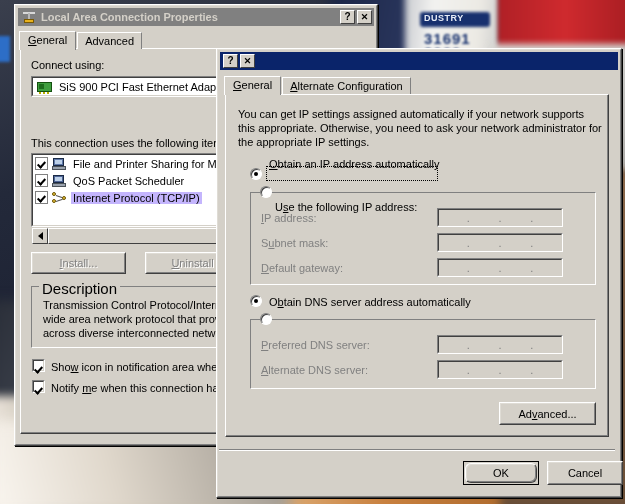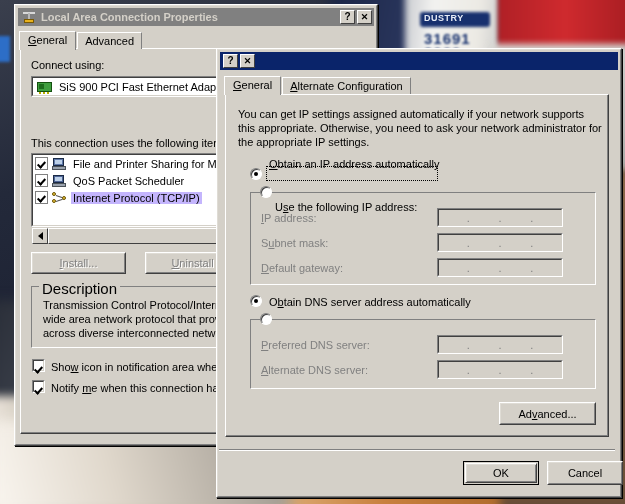--- a/index.html
+++ b/index.html
@@ -259,20 +259,21 @@
   .btn.default {
     border: 1px solid #000000;
     padding: 1px;
   }
   .btn.default span {
     border-top: 1px solid #ffffff;
     border-left: 1px solid #ffffff;
     border-right: 1px solid #404040;
     border-bottom: 1px solid #404040;
     box-shadow: inset 1px 1px 0 #dfdcd5, inset -1px -1px 0 #808080;
+    border-radius: 6px;
   }
 
   
   .cbx {
     position: absolute;
     width: 13px; height: 13px;
     background: #ffffff;
     border-top: 1px solid #808080;
     border-left: 1px solid #808080;
     border-right: 1px solid #ffffff;

